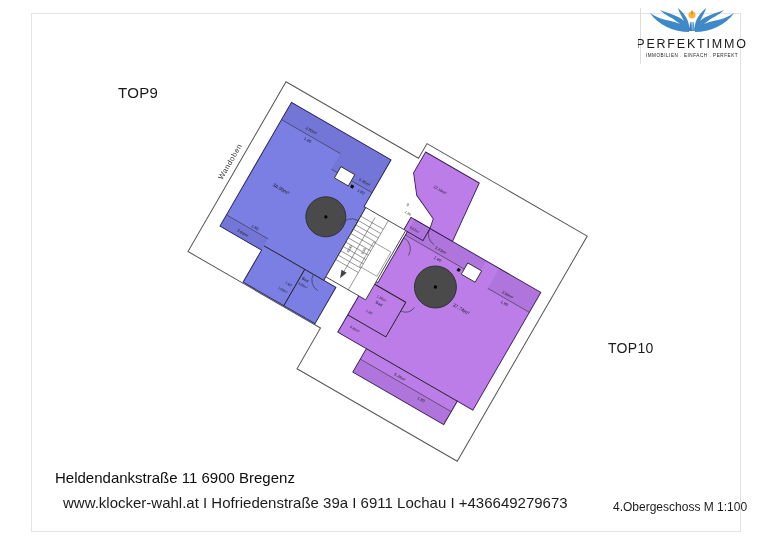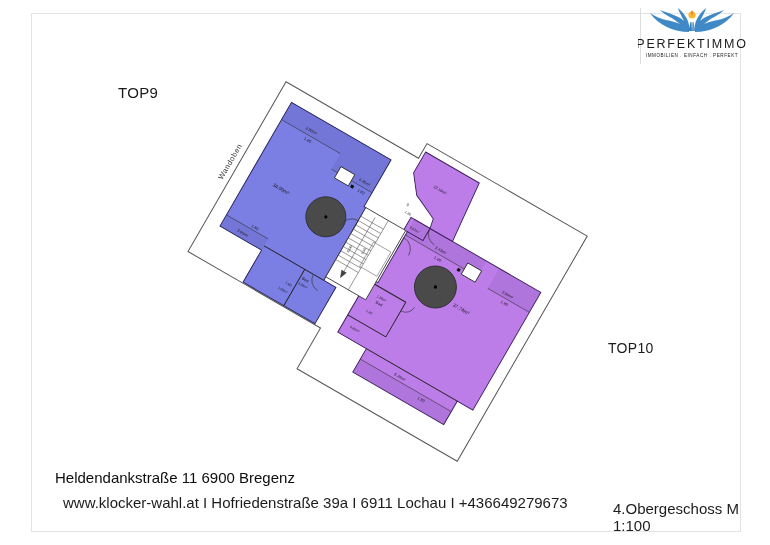--- a/index.html
+++ b/index.html
@@ -5,21 +5,21 @@
   html,body{margin:0;padding:0;background:#fff;}
   body{width:770px;height:545px;position:relative;overflow:hidden;
        font-family:"Liberation Sans",sans-serif;color:#111;}
   .abs{position:absolute;}
   #page-border{left:31px;top:13px;width:708px;height:517px;border:1px solid #e3e3e3;}
   #logo-divider{left:640px;top:8px;width:1px;height:56px;background:#ddd;}
   #unit-label-left{left:118px;top:84px;font-size:15px;letter-spacing:.3px;color:#1a1a1a;}
   #unit-label-right{left:608px;top:340px;font-size:14px;letter-spacing:.3px;color:#1a1a1a;}
   #footer-address{left:55px;top:469px;font-size:15px;color:#0d0d0d;}
   #footer-contact{left:63px;top:494px;font-size:15px;color:#1c1c1c;}
-  #footer-floor{left:613px;top:500px;font-size:15px;color:#1c1c1c;}
+  #footer-floor{left:613px;top:500px;font-size:12px;color:#1c1c1c;}
   #logo-box{left:638px;top:8px;width:108px;height:56px;}
   svg text{font-family:"Liberation Sans",sans-serif;fill:#1b1b1b;}
   .lbl{font-size:4px;}
   .lbl-s{font-size:3.4px;}
   .lbl-room{font-size:5px;fill:#222;}
   .wand{font-size:7.5px;fill:#3a3a3a;letter-spacing:.5px;}
   .wing{fill:#2f7fc2;}
   .roof{fill:#ffffff;stroke:#555;stroke-width:1;}
   .apt-l{fill:#7b7ee3;stroke:#23235a;stroke-width:.9;}
   .apt-r{fill:#bd7de9;stroke:#3c1d5a;stroke-width:.9;}

